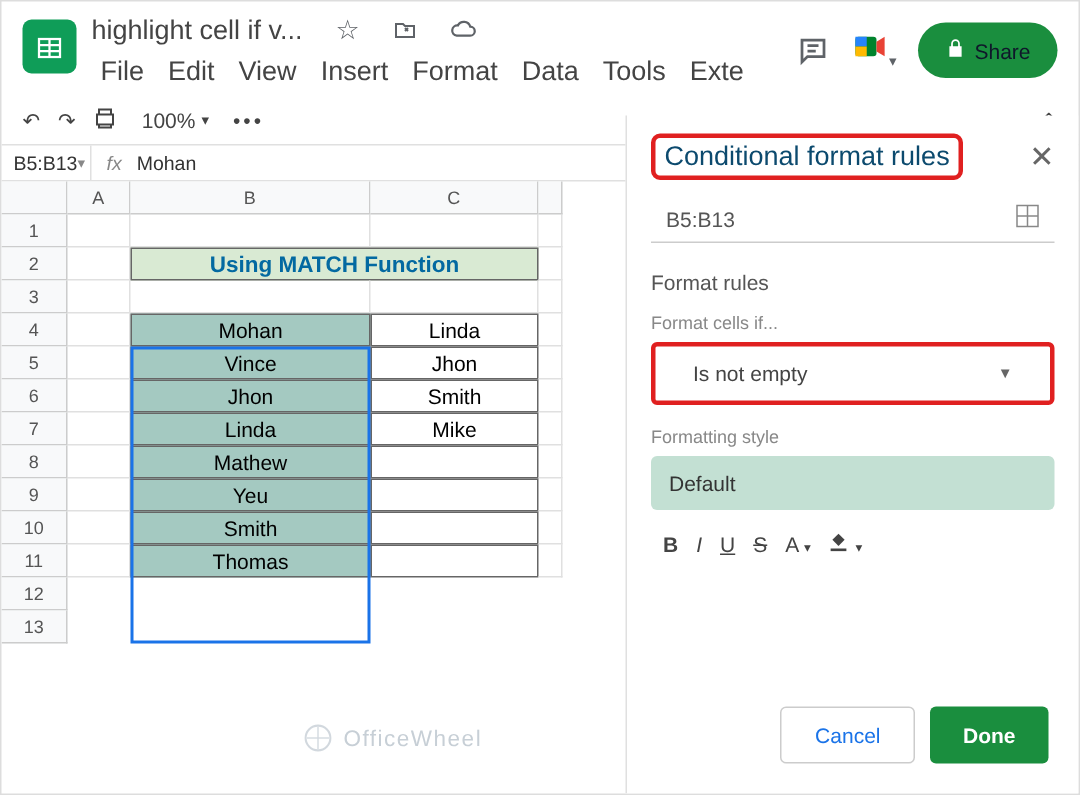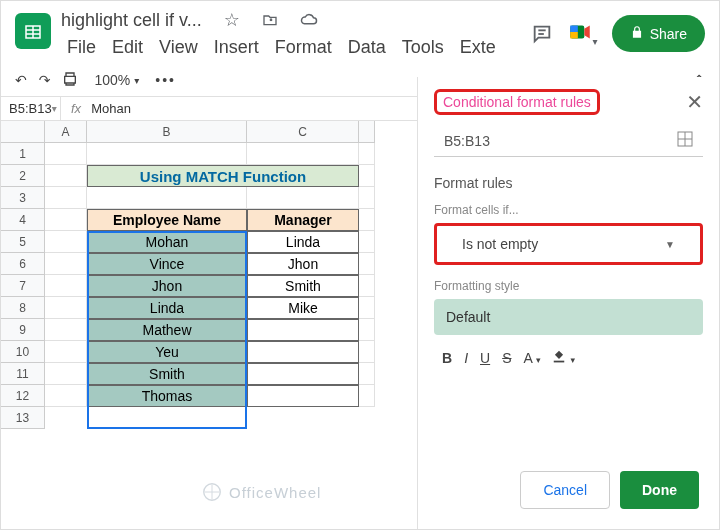--- a/index.html
+++ b/index.html
@@ -9,21 +9,21 @@
   .logo { width: 36px; height: 36px; background: #0f9d58; border-radius: 6px; display: flex; align-items: center; justify-content: center; margin-right: 10px; margin-top: 4px; }
   .logo svg { fill: #fff; }
   .title-area { flex: 1; }
   .title-row { display: flex; align-items: center; gap: 22px; font-size: 18px; color: #444; }
   .title-row span { max-width: 150px; white-space: nowrap; overflow: hidden; text-overflow: ellipsis; }
   .icon { color: #5f6368; display: inline-flex; }
   .menu-row { display: flex; gap: 4px; font-size: 18px; color: #444; padding-top: 4px; }
   .menu-row span { padding: 2px 6px; }
   .header-right { display: flex; align-items: center; gap: 14px; margin-left: auto; margin-top: 6px; }
   .meet-icon { width: 26px; height: 26px; }
-  .share-btn { background: #1a8e3e; color: #ffffff; border-radius: 32px; padding: 10px 18px; font-size: 14px; font-weight: 500; display: flex; align-items: center; gap: 6px; border: none; }
+  .share-btn { background: #1a8e3e; color: #0f172a; border-radius: 32px; padding: 10px 18px; font-size: 14px; font-weight: 500; display: flex; align-items: center; gap: 6px; border: none; }
   
   .toolbar { display: flex; align-items: center; padding: 6px 14px; gap: 12px; border-bottom: 1px solid #e0e0e0; color: #444; font-size: 14px; }
   .zoom-box { display: flex; align-items: center; gap: 4px; padding: 2px 4px; }
   .more { letter-spacing: 2px; }
   .toolbar-collapse { margin-left: auto; }
   
   .namebox-row { display: flex; align-items: center; border-bottom: 1px solid #e0e0e0; }
   .namebox { width: 60px; padding: 4px 8px; font-size: 13px; color: #333; border-right: 1px solid #e0e0e0; display: flex; align-items: center; justify-content: space-between; }
   .fx-label { padding: 4px 10px; color: #888; font-style: italic; font-size: 13px; }
   .fx-value { font-size: 13px; color: #333; }
@@ -48,21 +48,21 @@
   
   .merged-title { width: 272px; height: 22px; background: #d9ead3; border: 1px solid #666; display: flex; align-items: center; justify-content: center; font-size: 15px; font-weight: bold; color: #0369a1; }
   .th { background: #fce5cd; border: 1px solid #666; font-weight: bold; font-size: 14px; }
   .td { border: 1px solid #666; font-size: 14px; }
   .B.td.hl { background: #a4c9c1; }
   
   .sel-range { position: absolute; border: 2px solid #1a73e8; pointer-events: none; }
   
   .sidepanel { position: absolute; right: 0; top: 76px; width: 302px; bottom: 0; background: #fff; border-left: 1px solid #e0e0e0; padding: 12px 16px; }
   .sp-head { display: flex; justify-content: space-between; align-items: center; margin-bottom: 10px; }
-  .sp-title { font-size: 14px; color: #ec4899; }
+  .sp-title { font-size: 18px; color: #0c4a6e; }
   .hl-box { border: 3px solid #e02020; border-radius: 6px; padding: 2px 6px; }
   .sp-close { font-size: 20px; color: #666; }
   .range-input { display: flex; align-items: center; justify-content: space-between; padding: 6px 10px; border-bottom: 1px solid #ccc; margin-bottom: 18px; margin-top: 8px; font-size: 14px; color: #555; }
   .gridicon svg { fill: #888; }
   .sp-section { font-size: 14px; color: #555; font-weight: 500; margin-bottom: 12px; }
   .sp-label { font-size: 12px; color: #888; margin-bottom: 6px; }
   .dropdown { border: 1px solid #ccc; border-radius: 4px; padding: 10px 25px; font-size: 14px; color: #444; display: flex; justify-content: space-between; align-items: center; margin-bottom: 14px; }
   .dropdown.redhl { border: 3px solid #e02020; }
   .style-prev { background: #c3e0d3; padding: 10px 12px; font-size: 14px; color: #333; border-radius: 4px; margin-bottom: 8px; }
   .fmt-bar { display: flex; gap: 12px; padding: 6px 8px; color: #444; align-items: center; font-size: 14px; }
@@ -201,26 +201,20 @@
           <div class="cell D"></div>
         </div>
       <div class="row">
           <div class="cell A"></div>
           <div class="cell B"></div>
           <div class="cell C"></div>
           <div class="cell D"></div>
         </div>
       <div class="row">
           <div class="cell A"></div>
-          <div class="cell B th">Employee Name</div>
-          <div class="cell C th">Manager</div>
-          <div class="cell D"></div>
-        </div>
-      <div class="row">
-          <div class="cell A"></div>
           <div class="cell B td hl">Mohan</div>
           <div class="cell C td">Linda</div>
           <div class="cell D"></div>
         </div>
       <div class="row">
           <div class="cell A"></div>
           <div class="cell B td hl">Vince</div>
           <div class="cell C td">Jhon</div>
           <div class="cell D"></div>
         </div>

